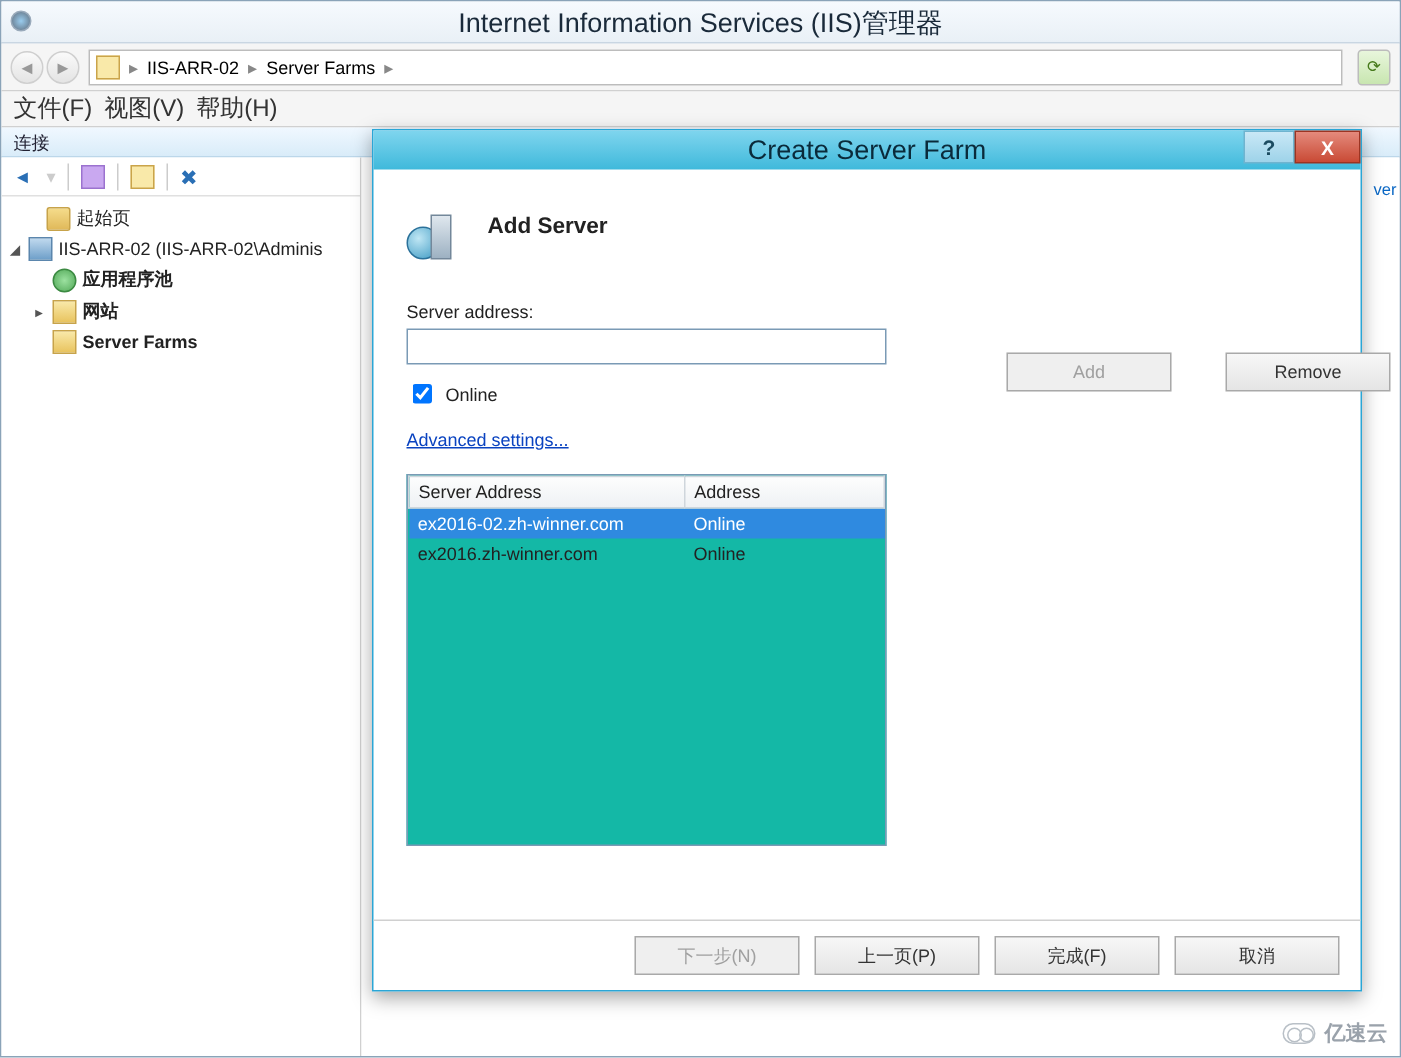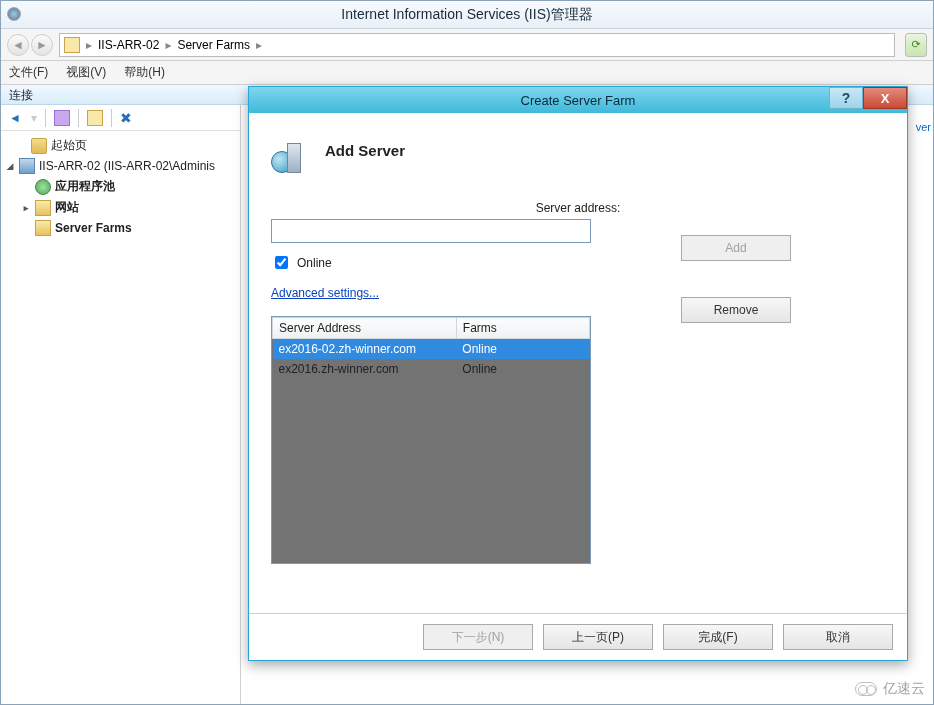--- a/index.html
+++ b/index.html
@@ -1,27 +1,27 @@
 <!DOCTYPE html>
 <html><head>
 <meta charset="utf-8">
 <style>
   * { box-sizing: border-box; font-family: "Microsoft YaHei", "Segoe UI", Tahoma, sans-serif; }
   body { margin:0; background:#fff; width:934px; height:705px; overflow:hidden; position:relative; }
   .outer { border:1px solid #8aa3b8; width:934px; height:705px; position:relative; background:#fff; }
-  .titlebar { height:28px; background:linear-gradient(#f6fafe,#e9f0f6); border-bottom:1px solid #c9d6e2; display:flex; align-items:center; justify-content:center; font-size:14px; color:#1a2a3a; position:relative; }
+  .titlebar { height:28px; background:linear-gradient(#f6fafe,#e9f0f6); border-bottom:1px solid #c9d6e2; display:flex; align-items:center; justify-content:center; font-size:18px; color:#1a2a3a; position:relative; }
   .titlebar .tcorner { position:absolute; left:6px; top:6px; width:14px; height:14px; border:1px solid #9ab; border-radius:50%; background:radial-gradient(circle,#9ce 0%,#678 90%); }
   .navbar { height:32px; background:#f5f5f5; border-bottom:1px solid #d0d0d0; display:flex; align-items:center; padding:2px 6px; gap:6px; }
   .nav-arrows { display:flex; gap:2px; }
   .nav-arrow { width:22px; height:22px; border:1px solid #cfcfcf; border-radius:50%; background:linear-gradient(#fafafa,#e4e4e4); display:flex; align-items:center; justify-content:center; color:#999; font-size:12px;}
   .breadcrumb { flex:1; height:24px; border:1px solid #bcbcbc; background:#fff; display:flex; align-items:center; padding:0 4px; font-size:12px; gap:2px;}
   .breadcrumb .icon-box { width:16px; height:16px; background:#f9e9a9; border:1px solid #caa44a; display:inline-block;}
   .breadcrumb .sep { color:#888; padding:0 4px; }
   .bc-end { width:22px; height:24px; border:1px solid #bcbcbc; background:linear-gradient(#e8f6dc,#c8e6b0); border-radius:3px; margin-left:4px; display:flex; align-items:center; justify-content:center; font-size:11px; color:#467a1b;}
-  .menubar { height:24px; background:#f5f5f5; border-bottom:1px solid #d0d0d0; display:flex; align-items:center; padding:0 8px; gap:18px; font-size:12px; color:#333;}
+  .menubar { height:24px; background:#f5f5f5; border-bottom:1px solid #d0d0d0; display:flex; align-items:center; padding:0 8px; gap:8px; font-size:16px; color:#333;}
   .panel-title { height:20px; background:linear-gradient(#f0f8ff,#d9ecf9); border-bottom:1px solid #bcd7ea; font-size:12px; padding:2px 8px; color:#223;}
   .workspace { display:flex; height:calc(100% - 28px - 32px - 24px - 20px); }
   .toolbar { height:26px; border-bottom:1px solid #e0e0e0; display:flex; align-items:center; gap:8px; padding:0 6px; font-size:12px;}
   .tb-icon { width:16px; height:16px; display:inline-block; }
   .tb-back { width:16px;height:16px; display:inline-flex;align-items:center;justify-content:center;color:#2a6fb5;font-weight:bold;}
   .tb-divider { width:1px; height:18px; background:#ccc; }
   .tb-save { background:#c9a8f0; border:1px solid #9b72cf;}
   .tb-fold1 { background:#f9e9a9; border:1px solid #caa44a;}
   .tb-refresh { color:#2a6fb5; font-size:14px;}
   .sidebar { width:240px; border-right:1px solid #d0d0d0; background:#fff; overflow:hidden; }
@@ -34,47 +34,47 @@
   .ico-pool { background:radial-gradient(#9ce1a0,#51a857); border:1px solid #3c8a42; border-radius:50%;}
   .ico-site { background:linear-gradient(#f9e9a9,#e8c35e); border:1px solid #c7a34a;}
   .ico-farm { background:linear-gradient(#f9e9a9,#e8c35e); border:1px solid #c7a34a;}
   .tree .indent1 { padding-left:12px;} .tree .indent2 { padding-left:30px;font-weight:bold;}
   .content { flex:1; background:#fff; position:relative;}
   .right-slice { position:absolute; right:2px; top:120px; font-size:11px; color:#0a67c4;}
 
   
   .modal { position:absolute; left:247px; top:85px; width:660px; height:575px; background:#fff; border:1px solid #2aa6d6; box-shadow:0 4px 12px rgba(0,0,0,0.35); display:flex; flex-direction:column;}
   .modal-titlebar { height:26px; background:linear-gradient(#7fd5ee,#3fb9db); display:flex; align-items:center; position:relative;}
-  .modal-title { flex:1; text-align:center; font-size:13px; color:#0a2a3a;}
+  .modal-title { flex:1; text-align:center; font-size:18px; color:#0a2a3a;}
   .modal-btns { position:absolute; right:0; top:0; display:flex; height:22px;}
   .modal-help { width:34px; background:linear-gradient(#c9e8f6,#9ed3e9); border:1px solid #6fb4cf; display:flex; align-items:center; justify-content:center; font-weight:bold; color:#1c4c61; font-size:14px;}
   .modal-close { width:44px; background:linear-gradient(#e48a7c,#c94a35); border:1px solid #9c3422; color:#fff; display:flex; align-items:center; justify-content:center; font-weight:bold; font-size:13px;}
   .modal-body { flex:1; padding:14px 22px 0 22px; display:flex; flex-direction:column; position:relative;}
   .hdr { display:flex; align-items:center; gap:14px; margin-bottom:28px;}
   .hdr-icon { width:40px; height:46px; display:flex; align-items:flex-end;}
   .hdr-icon .globe { width:22px; height:22px; border-radius:50%; background:radial-gradient(circle at 35% 35%,#bfe6f4,#3a98c2); border:1px solid #2b719a;}
   .hdr-icon .box { width:14px; height:30px; background:linear-gradient(#dfe7ee,#9db1c2); border:1px solid #73879a; margin-left:-6px;}
   .hdr-title { font-size:15px; font-weight:bold; color:#222;}
   .form { font-size:12px; color:#222;}
-  .label { margin-bottom:4px;text-align:center;}
+  .label { margin-bottom:4px;}
   .row-in { display:flex; gap:80px; align-items:flex-start;}
   .col-left { width:330px;}
   .txt { width:320px; height:24px; border:1px solid #7a9ab5; padding:0 4px; font-size:12px;}
   .chk-row { margin-top:10px; display:flex; align-items:center; gap:6px;}
   .lnk { color:#0a43c0; text-decoration:underline; cursor:pointer; display:inline-block; margin-top:14px;}
   .btn { width:110px; height:26px; border:1px solid #a9a9a9; background:linear-gradient(#f7f7f7,#e5e5e5); font-size:12px; color:#333; display:inline-flex; align-items:center; justify-content:center;}
   .btn.disabled { color:#a0a0a0; background:#efefef;}
-  .rgt-btns { display:flex; flex-direction:column; gap:36px; padding-top:16px;}
-  .listbox { margin-top:16px; width:320px; height:248px; border:1px solid #7a9ab5; background:#737373; }
+  .rgt-btns { display:flex; flex-direction:row; gap:36px; padding-top:16px;}
+  .listbox { margin-top:16px; width:320px; height:248px; border:1px solid #7a9ab5; background:#14b8a6; }
   table.grid { width:100%; border-collapse:collapse; font-size:12px;}
   table.grid th { text-align:left; font-weight:normal; background:linear-gradient(#fdfdfd,#eef1f4); border:1px solid #cfd6dc; padding:3px 6px; color:#222;}
   table.grid td { padding:3px 6px; border-bottom:0; color:#222;}
   tr.sel td { background:#2f8ae0; color:#fff;}
   .footer { border-top:1px solid #d0d0d0; padding:10px 14px; display:flex; justify-content:flex-end; gap:10px;}
-  .watermark { position:absolute; right:8px; bottom:6px; font-size:14px; color:#9aa2ab; display:flex; align-items:center; gap:6px;}
+  .watermark { position:absolute; right:8px; bottom:6px; font-size:14px; color:#9aa2ab; display:flex; align-items:center; gap:6px;font-weight:bold;}
   .watermark .wm-ico { width:22px; height:14px; border:1px solid #b9c0c7; border-radius:20px; position:relative;}
   .watermark .wm-ico::before, .watermark .wm-ico::after { content:""; position:absolute; width:8px; height:8px; border:1px solid #b9c0c7; border-radius:50%; top:2px;}
   .watermark .wm-ico::before { left:2px;} .watermark .wm-ico::after { left:10px;}
 </style>
 </head>
 <body>
 
 <div class="outer">
 
   <div class="titlebar">
@@ -176,21 +176,21 @@
               <input type="checkbox" checked="" style="">
               <span>Online</span>
             </div>
             <span class="lnk">Advanced settings...</span>
 
             <div class="listbox">
               <table class="grid">
                 <thead>
                   <tr>
                     <th style="width:58%">Server Address</th>
-                    <th>Farms</th>
+                    <th>Address</th>
                   </tr>
                 </thead>
                 <tbody id="rows">
                     <tr class="sel">
                       <td>ex2016-02.zh-winner.com</td>
                       <td>Online</td>
                     </tr>
                     <tr>
                       <td>ex2016.zh-winner.com</td>
                       <td>Online</td>

